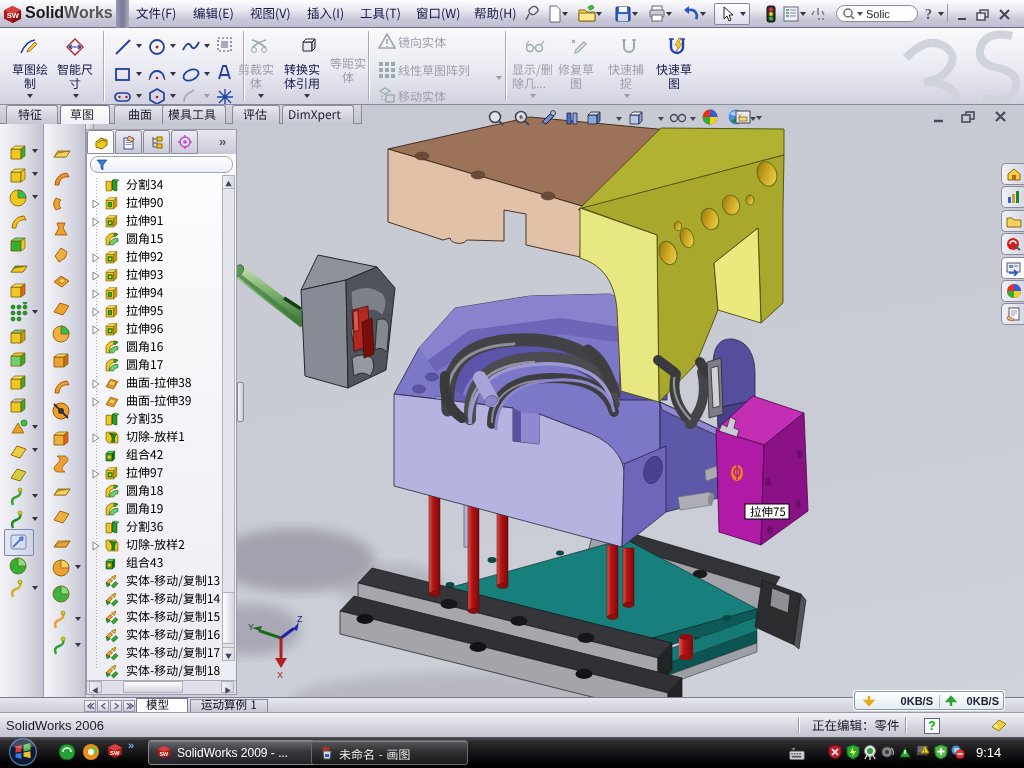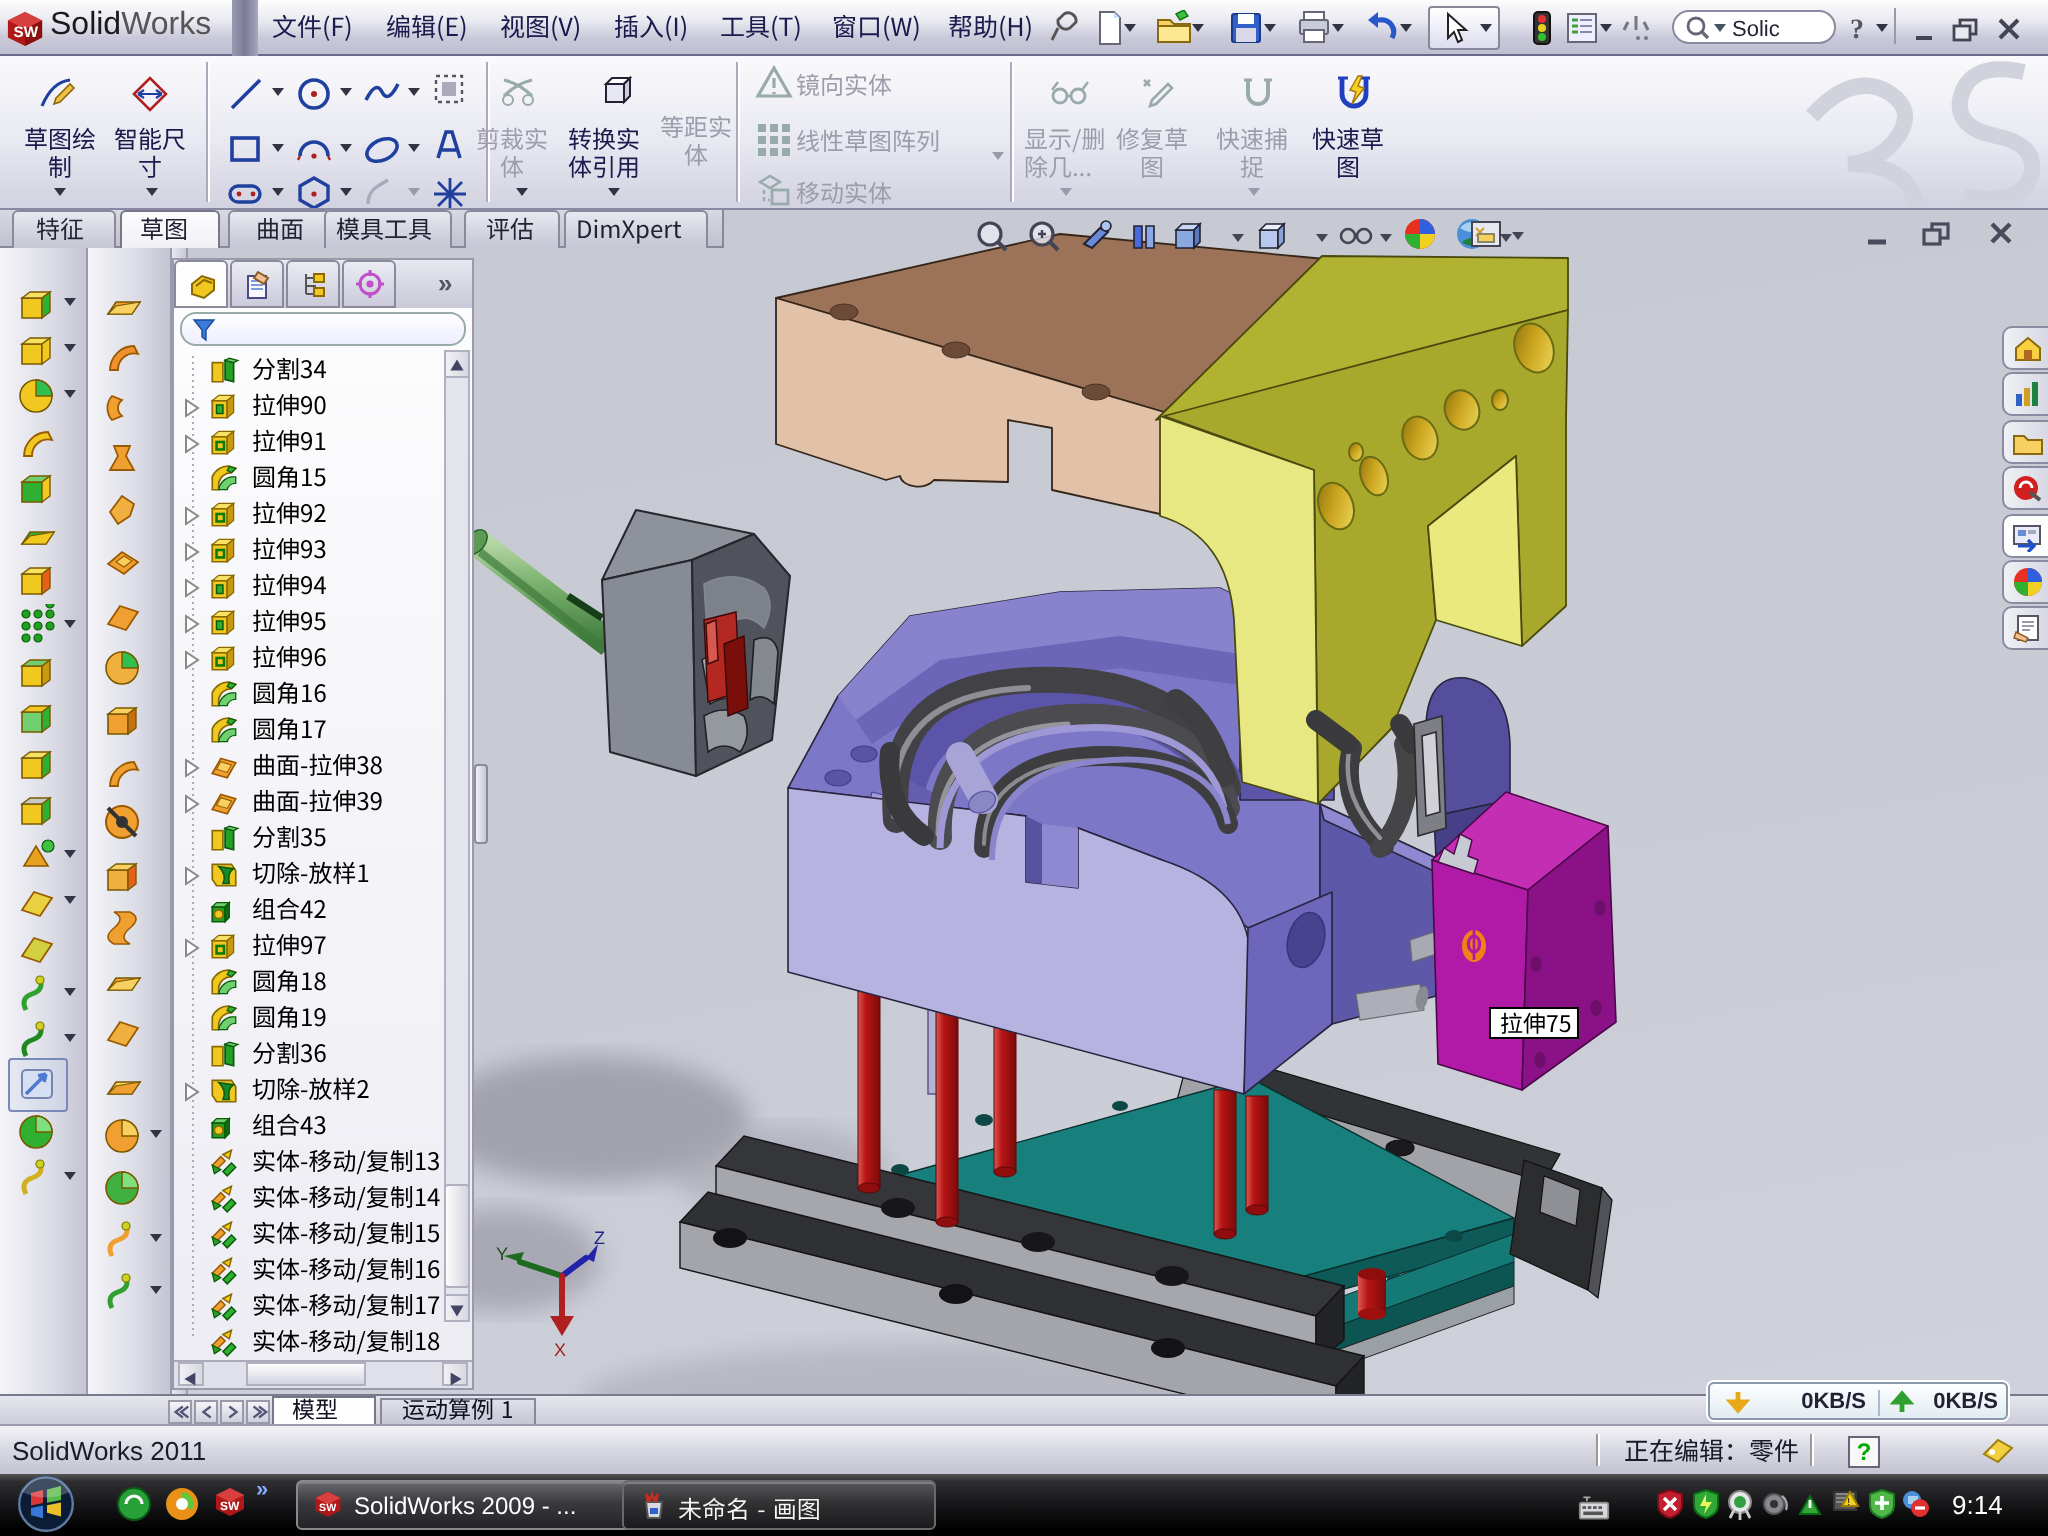--- a/index.html
+++ b/index.html
@@ -1,20 +1,20 @@
 <!DOCTYPE html>
 <html><head><meta charset="utf-8"><style>
 *{margin:0;padding:0;box-sizing:border-box}
 body{font-family:"Liberation Sans",sans-serif;width:1024px;height:768px;overflow:hidden}
 #screen{position:relative;width:1024px;height:768px;background:#c7cad3;overflow:hidden}
 .abs{position:absolute}
 
 #title{left:0;top:0;width:1024px;height:28px;background:linear-gradient(#fdfdfe,#e8e8f0 40%,#c9c9da 70%,#bfbfd2);border-bottom:1px solid #6a6a8a;z-index:60}
 #logocube{left:3px;top:5px;width:19px;height:19px}
-#swname{left:25px;top:4px;font-size:16px;font-weight:normal;color:#1a1a1a;letter-spacing:0px}
+#swname{left:25px;top:4px;font-size:16px;font-weight:bold;color:#1a1a1a;letter-spacing:0px}
 #swname span{color:#555}
 #dockdiv{left:116px;top:0;width:13px;height:28px;background:linear-gradient(90deg,#9a9ab2,#7a7a96 50%,#a8a8be)}
 .dd{top:12px;width:5px;height:4px}
 #searchbox{left:836px;top:5px;width:82px;height:17px;background:#fff;border:1px solid #8a8aa0;border-radius:9px;font-size:11px;color:#222;padding-left:4px;line-height:15px}
 
 #toolbar{left:0;top:28px;width:1024px;height:77px;overflow:hidden;background:linear-gradient(#fafafc,#e9e9f2 55%,#d2d2e0);border-bottom:1px solid #8888a2;z-index:55}
 .vsep{top:3px;width:1px;height:70px;background:#aaaabc;box-shadow:1px 0 0 #fff}
 
 #tabrow{left:0;top:105px;width:362px;height:19px;background:linear-gradient(#d8d8e2,#c2c2d0);border-bottom:1px solid #888896;border-right:1px solid #888896;z-index:50}
 .ftab{position:absolute;top:0;height:19px;border:1px solid #8a8a9a;border-bottom:none;border-radius:3px 3px 0 0;background:linear-gradient(#e8e8f0,#c6c6d4);font-size:12px;color:#222;text-align:center}
@@ -1061,21 +1061,21 @@
 <div class="abs" style="left:123px;top:2px;width:12px;height:12px;background:linear-gradient(#f4f4f8,#d0d0dc);border:1px solid #99a">
         <svg width="11" height="10" viewBox="0 0 12 10" style="display:block;margin:0 auto" stroke="#557" fill="none" stroke-width="1.2">
           <path d="M3,2 L7,5 L3,8 M6,2 L10,5 L6,8"></path>
         </svg>
       </div>
 <div class="abs" style="left:136px;top:0;width:52px;height:15px;background:#fdfdfe;border:1px solid #778;border-bottom:none"></div>
 <div class="abs" style="left:190px;top:1px;width:78px;height:14px;background:linear-gradient(#e0e0ea,#c6c6d4);border:1px solid #889"></div>
 </div>
 
 <div id="status" class="abs">
-<div class="abs" style="left:6px;top:5px">SolidWorks 2011</div>
+<div class="abs" style="left:6px;top:5px">SolidWorks 2006</div>
 <div class="abs" style="left:798px;top:4px;width:2px;height:16px;background:#fff;border-left:1px solid #999"></div>
 <div class="abs" style="left:905px;top:4px;width:2px;height:16px;background:#fff;border-left:1px solid #999"></div>
 <div class="abs" style="left:924px;top:5px;width:16px;height:16px;background:#f8f8f8;border:1px solid #667;color:#0a0;font-weight:bold;font-size:12px;text-align:center;line-height:14px">?</div>
 <svg class="abs" style="left:990px;top:5px" width="18" height="16" viewBox="0 0 18 16">
         <polygon points="2,9 9,2 16,6 9,13" fill="#f0d040" stroke="#a08010"></polygon>
         <circle cx="6" cy="8" r="1.5" fill="#fff"></circle>
       </svg>
 </div>
 
 <div id="task" class="abs">

